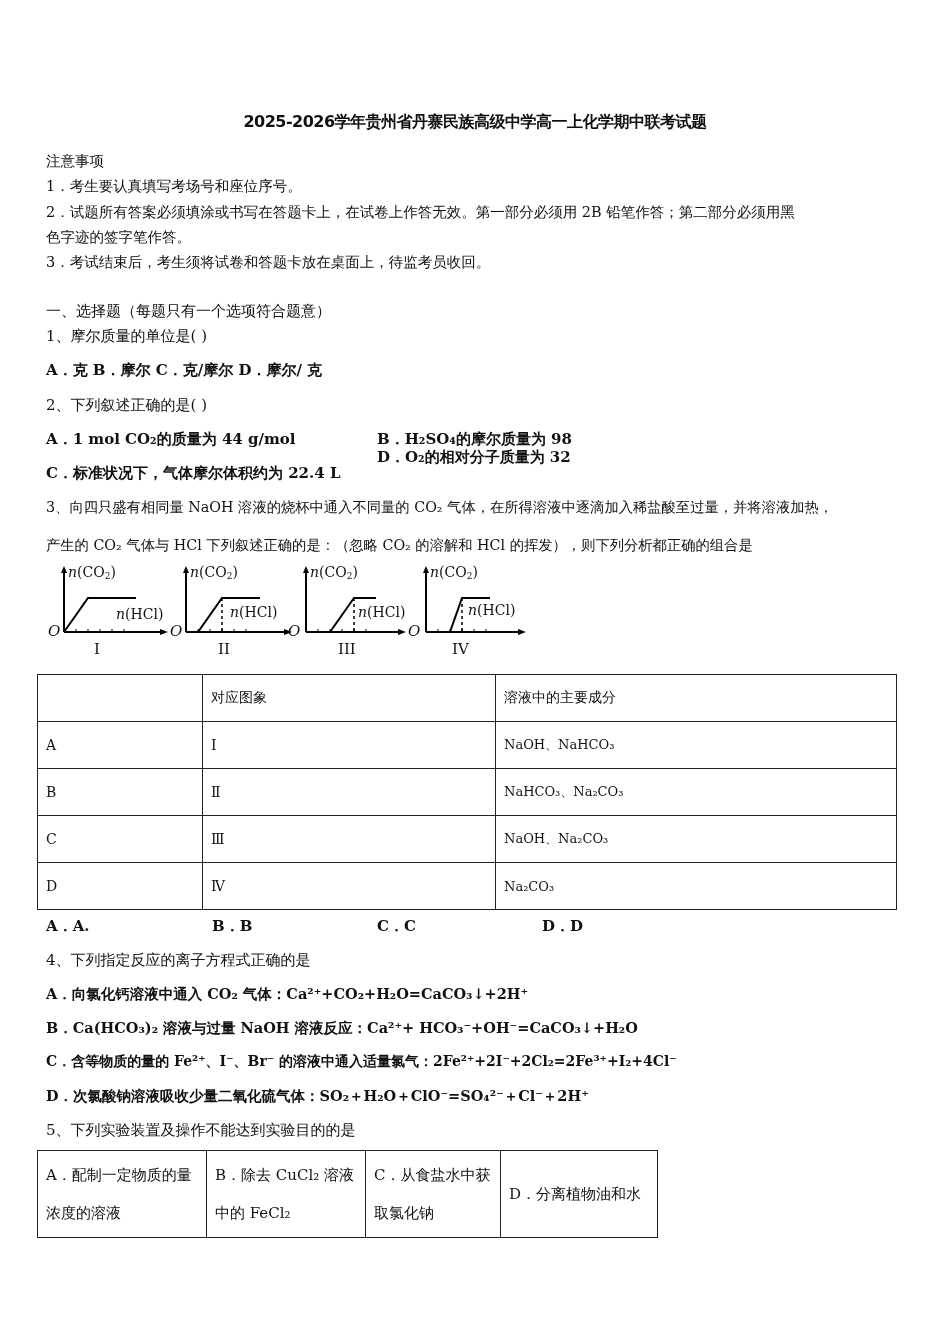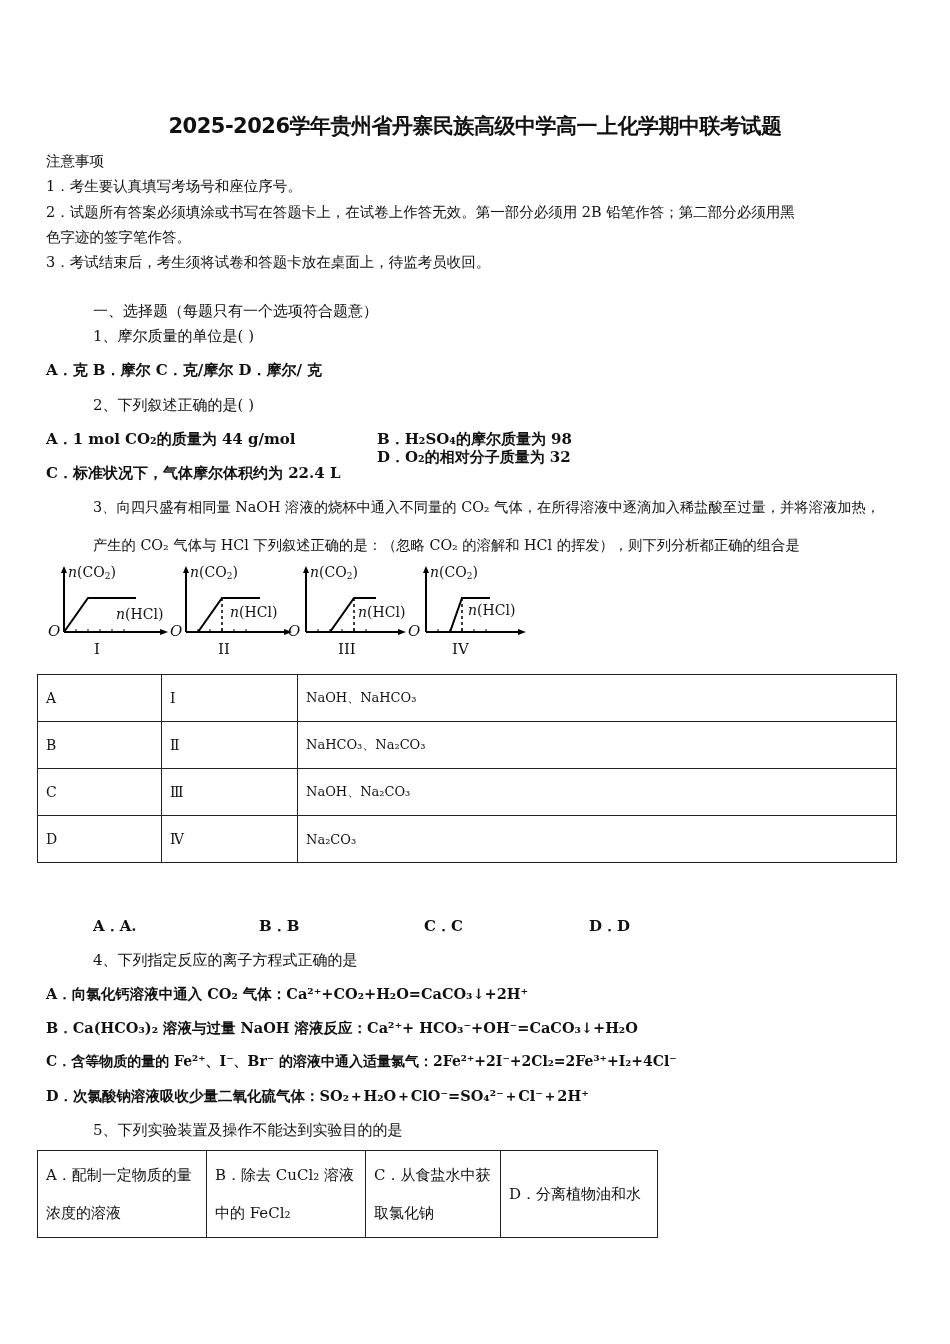--- a/index.html
+++ b/index.html
@@ -1,23 +1,23 @@
 <!DOCTYPE html>
 <html><head>
 <meta charset="utf-8">
 <style>
   html, body { margin: 0; padding: 0; background: #ffffff; }
   body { width: 950px; height: 1344px; position: relative; overflow: hidden;
          font-family: "DejaVu Serif", "Liberation Serif", serif; color: #111; }
   .abs { position: absolute; white-space: nowrap; }
   .title { top: 112px; left: 0; width: 950px; text-align: center;
            font-family: "DejaVu Sans", "Liberation Sans", sans-serif; font-weight: bold;
-           font-size: 21px; letter-spacing: -0.5px; }
+           font-size: 16px; letter-spacing: -0.5px; }
   .notice { font-size: 14.5px; font-family: "DejaVu Serif", serif; }
-  .q { font-size: 15px; margin-left: 47px; }
+  .q { font-size: 15px; }
   .opt { font-size: 15px; font-weight: bold; }
   sub { font-size: 9px; vertical-align: -2px; }
   table.t3 { position: absolute; left: 37px; top: 674px; border-collapse: collapse;
              width: 860px; font-size: 14px; }
   table.t3 td { border: 1px solid #222; height: 46px; padding: 0 8px; vertical-align: middle; }
   table.t5 { position: absolute; left: 37px; top: 1150px; border-collapse: collapse;
              font-size: 15px; }
   table.t5 td { border: 1px solid #222; height: 84px; padding: 1px 8px; vertical-align: middle;
                 line-height: 38px; white-space: normal; }
   .graph { position: absolute; top: 562px; }
@@ -122,20 +122,25 @@
     <line x1="54" y1="36" x2="54" y2="70" stroke="#000" stroke-width="1.5" stroke-dasharray="3,3"></line>
   </svg>
   <span class="glabel" style="left:22px; top:2px; font-size:14px;"><i>n</i>(CO<sub>2</sub>)</span>
   <span class="glabel" style="left:60px; top:40px; font-size:14px;"><i>n</i>(HCl)</span>
   <span class="glabel" style="left:0px; top:60px; font-style:italic;">O</span>
   <span class="glabel" style="left:44px; top:78px;">IV</span>
 </div>
 
 <table class="t3">
   <tbody>
+      <tr>
+    <td style="width:148px;"></td>
+    <td style="width:276px;">对应图象</td>
+    <td>溶液中的主要成分</td>
+  </tr>
   <tr>
     <td>A</td>
     <td>Ⅰ</td>
     <td style="font-size:13px;">NaOH、NaHCO₃</td>
   </tr>
   <tr>
     <td>B</td>
     <td>Ⅱ</td>
     <td style="font-size:13px;">NaHCO₃、Na₂CO₃</td>
   </tr>

